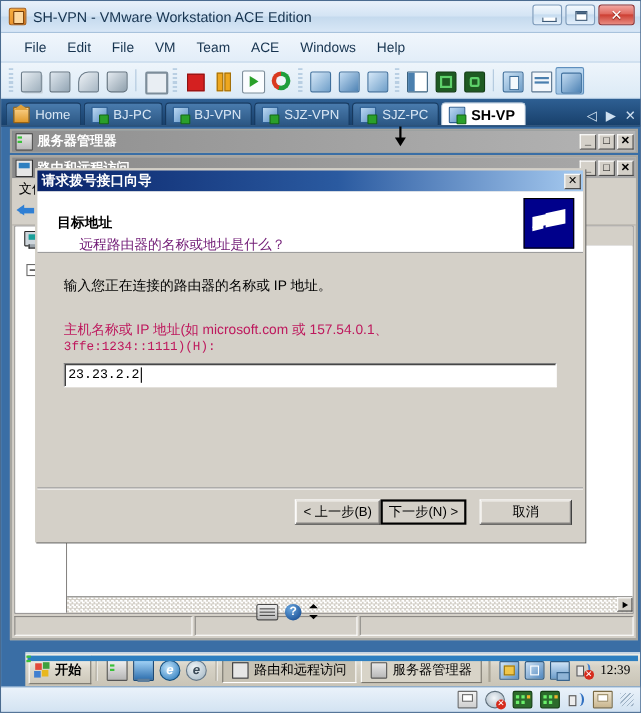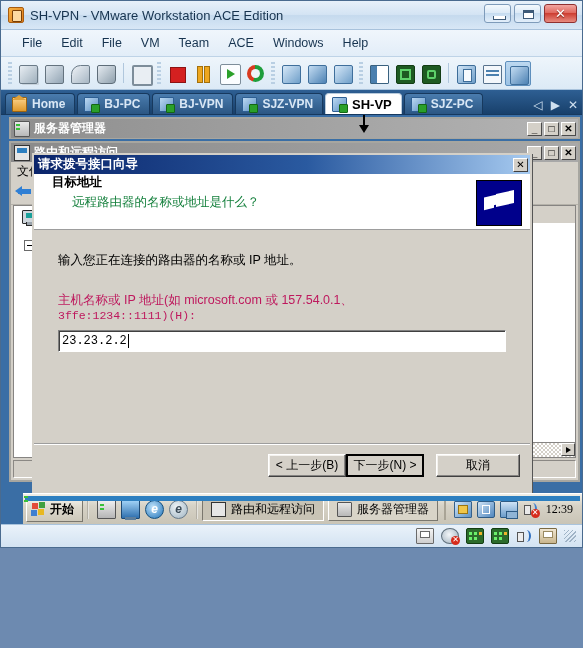--- a/index.html
+++ b/index.html
@@ -3,21 +3,21 @@
 <meta charset="utf-8">
 <style>
   html,body{margin:0;padding:0;}
   body{
     width:583px;height:648px;overflow:hidden;
     font-family:"Liberation Sans","DejaVu Sans",sans-serif;
     font-size:12px;
     background:#6d8ab0;
   }
   .vmware-window{
-    position:absolute;left:0;top:0;width:583px;height:548px;
+    position:absolute;left:0;top:0;width:583px;height:648px;
     box-sizing:border-box;
     border:1px solid #4a6b8f;
     background:linear-gradient(to bottom,#d6e5f5 0%,#c3d8ee 100%);
     display:flex;flex-direction:column;
   }
   
   .titlebar{
     height:28px;flex:0 0 28px;position:relative;
     background:linear-gradient(to bottom,#e8f1fa 0%,#d4e4f4 48%,#c5daee 52%,#d8e7f6 100%);
     border-bottom:1px solid #a8c2dc;
@@ -104,21 +104,20 @@
     height:24px;flex:0 0 24px;display:flex;align-items:flex-end;
     background:linear-gradient(to bottom,#2e5f93,#18406b);
     padding-left:4px;position:relative;
   }
   .vtab{
     height:21px;box-sizing:border-box;display:flex;align-items:center;
     padding:0 9px 0 6px;margin-right:2px;color:#d9e7f5;font-size:12px;
     background:linear-gradient(to bottom,#4a7cae,#2b5683);
     border:1px solid #17395e;border-bottom:none;border-radius:4px 4px 0 0;
     white-space:nowrap;
-    font-weight:bold;
   }
   .vtab.active{background:#fff;color:#000;font-weight:bold;font-size:13px;border-color:#b9cbdc;}
   .vtab .ti{width:13px;height:13px;margin-right:5px;flex:0 0 13px;position:relative;}
   .ti-home{background:linear-gradient(#fcd28a,#e09a2c);border:1px solid #9c6410;border-radius:1px;}
   .ti-home:after{content:"";position:absolute;left:-1px;top:-3px;border-left:7px solid transparent;border-right:7px solid transparent;border-bottom:5px solid #e0a23c;}
   .ti-vm{background:linear-gradient(135deg,#bcd9f3,#5b8fc2);border:1px solid #2e5f93;border-radius:1px;}
   .ti-vm:after{content:"";position:absolute;right:-2px;bottom:-2px;width:7px;height:7px;background:#2aa02a;border:1px solid #146614;border-radius:1px;}
   .tabnav{position:absolute;right:4px;bottom:2px;display:flex;align-items:center;gap:8px;color:#cfe0f0;font-size:12px;}
   
   .guest{
@@ -175,24 +174,24 @@
   .dlg-title{
     height:19px;display:flex;align-items:center;padding:0 2px 0 4px;
     background:linear-gradient(to right,#0a246a 0%,#2a5aa0 55%,#a6caf0 100%);
     color:#fff;font-size:12.5px;font-weight:bold;
   }
   .dlg-x{margin-left:auto;width:15px;height:14px;box-sizing:border-box;background:#d4d0c8;color:#000;
     border:1px solid #fff;border-right-color:#404040;border-bottom-color:#404040;
     font-size:10px;font-weight:bold;line-height:12px;text-align:center;}
   .dlg-header{
     height:56px;background:#fff;border-bottom:1px solid #9d9d9d;
-    position:relative;padding:0 0 0 18px;box-sizing:border-box;
+    position:relative;padding:20px 0 0 18px;box-sizing:border-box;
   }
   .dlg-h1{font-size:12.5px;font-weight:bold;color:#000;}
-  .dlg-h2{font-size:12.5px;color:#15803d;margin-top:3px;margin-left:20px;}
+  .dlg-h2{font-size:12.5px;color:#701a75;margin-top:3px;margin-left:20px;}
   .banner-ico{position:absolute;right:8px;top:6px;width:44px;height:44px;
     background:#00008b;border:1px solid #000;}
   .banner-ico .plug{position:absolute;left:7px;top:11px;width:30px;height:18px;}
   .banner-ico .p1{position:absolute;left:0;top:4px;width:13px;height:10px;background:#fff;
     transform:skewY(-12deg);}
   .banner-ico .p2{position:absolute;left:12px;top:0px;width:18px;height:13px;background:#fff;
     transform:skewY(-12deg);}
   .banner-ico .p3{position:absolute;left:0px;top:13px;width:10px;height:4px;background:#fff;transform:skewY(-14deg);}
   .dlg-body{position:absolute;left:0;right:0;top:75px;bottom:46px;background:#d4d0c8;padding:22px 24px 0 24px;box-sizing:border-box;}
   .bd-line{font-size:12.5px;color:#000;line-height:17px;}
@@ -411,27 +410,27 @@
       <span>BJ-PC</span>
     </div>
     <div class="vtab">
       <span class="ti ti-vm"></span>
       <span>BJ-VPN</span>
     </div>
     <div class="vtab">
       <span class="ti ti-vm"></span>
       <span>SJZ-VPN</span>
     </div>
+    <div class="vtab">
+      <span class="ti ti-vm"></span>
+      <span>SJZ-PC</span>
+    </div>
     <div class="vtab active">
       <span class="ti ti-vm"></span>
       <span>SH-VP</span>
-    </div>
-    <div class="vtab">
-      <span class="ti ti-vm"></span>
-      <span>SJZ-PC</span>
     </div>
     <div class="tabnav">
       <span>◁</span>
       <span>▶</span>
       <span>✕</span>
     </div>
   </div>
 
   <div class="guest">
 

